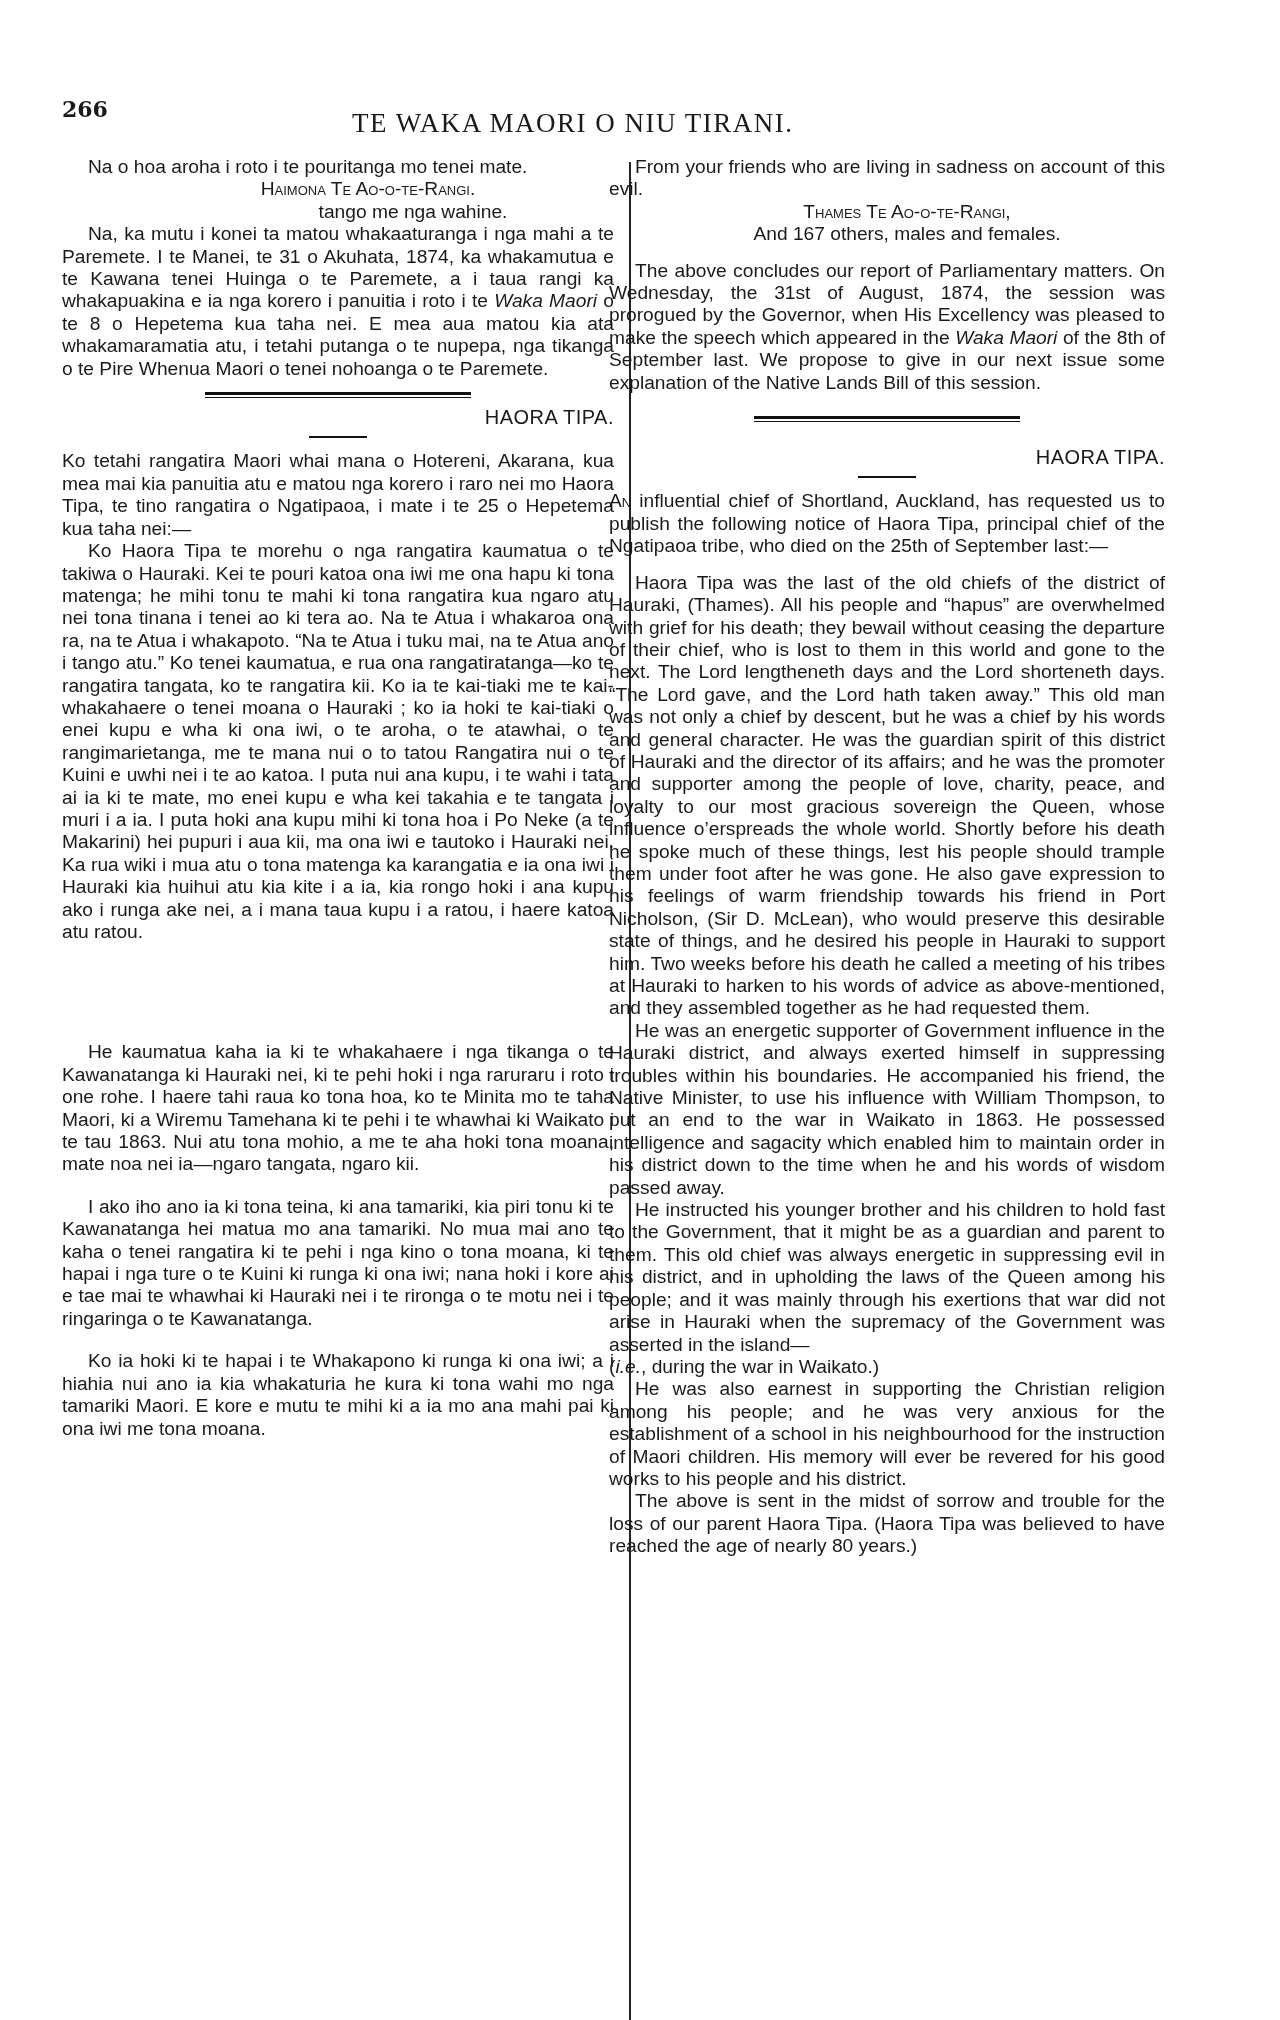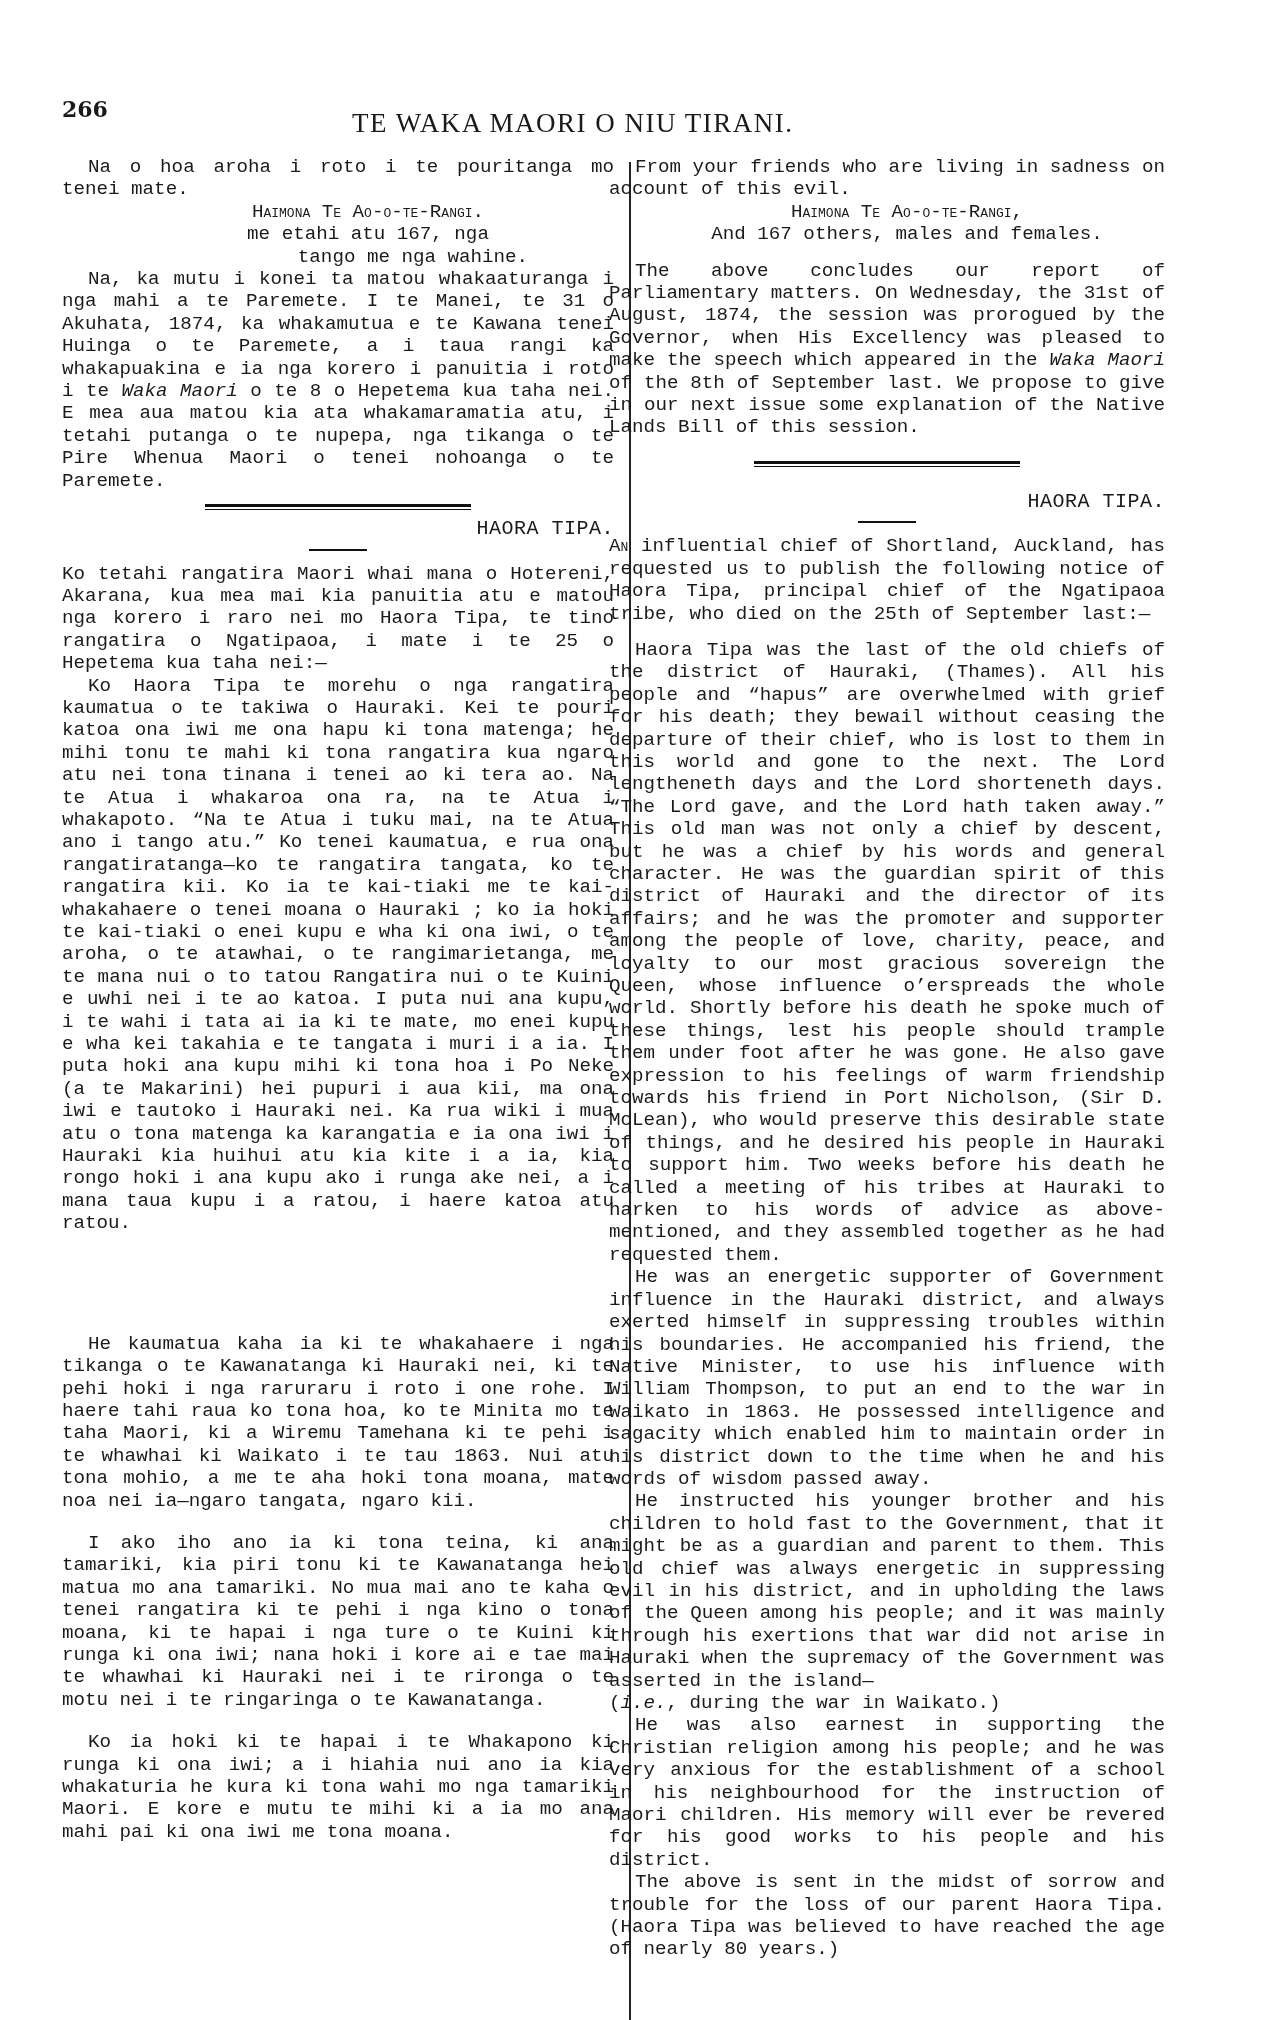--- a/index.html
+++ b/index.html
@@ -6,21 +6,21 @@
     body {
       width: 1280px; height: 2020px; position: relative; overflow: hidden;
       font-family: "DejaVu Serif", "Liberation Serif", serif;
       color: #1a1a1a;
     }
     .header { position: absolute; top: 96px; left: 62px; width: 1160px; height: 40px; }
     .page-num { position: absolute; left: 0; top: 0; font-size: 22px; font-weight: bold; font-family: "DejaVu Serif", serif; }
     .masthead { position: absolute; left: 290px; top: 12px; font-size: 27px; letter-spacing: 1.5px; font-family: "Liberation Serif", serif; }
     .col {
       position: absolute; top: 156px; width: 552px;
-      font-family: Liberation Mono, monospace; font-size: 19.2px; line-height: 22.4px;
+      font-family: Liberation Sans, sans-serif; font-size: 19.2px; line-height: 22.4px;
       text-align: justify; hyphens: none;
     }
     .col-left { left: 62px; }
     .col-right { left: 609px; width: 556px; }
     .col-rule { position: absolute; left: 629px; top: 162px; height: 1935px; width: 1.5px; background: #222; }
     p { margin: 0; text-indent: 26px; }
     .noindent { text-indent: 0; }
     .sig { text-align: center; text-indent: 0; margin: 0; }
     .sig-sc { font-variant: small-caps; }
     .double-rule { margin: 12px auto 8px; width: 266px; border-top: 3px solid #111; border-bottom: 1px solid #111; height: 2px; }
@@ -38,42 +38,41 @@
 <div class="header">
   <span class="page-num">266</span>
   <span class="masthead">TE WAKA MAORI O NIU TIRANI.</span>
 </div>
 
 <div class="col-rule"></div>
 
 <div class="col col-left">
   <p>Na o hoa aroha i roto i te pouritanga mo tenei mate.</p>
   <p class="sig" style="padding-left:60px;text-align:center;"><span class="sig-sc">Haimona Te Ao-o-te-Rangi.</span></p>
-  <p class="sig" style="padding-left:60px;">me etahi atu 167, nga</p>
   <p class="sig" style="padding-left:150px;">tango me nga wahine.</p>
   <p><span>Na, ka mutu i konei ta matou whakaaturanga i nga mahi a te Paremete.  I te Manei, te 31 o Akuhata, 1874, ka whakamutua e te Kawana tenei Huinga o te Paremete, a i taua rangi ka whakapuakina e ia nga korero i panuitia i roto i te </span><em>Waka Maori</em><span> o te 8 o Hepetema kua taha nei.  E mea aua matou kia ata whakamaramatia atu, i tetahi putanga o te nupepa, nga tikanga o te Pire Whenua Maori o tenei nohoanga o te Paremete.</span></p>
 
   <div class="double-rule"></div>
   <p class="section-title">HAORA TIPA.</p>
   <div class="short-rule"></div>
 
   <p class="noindent">Ko tetahi rangatira Maori whai mana o Hotereni, Akarana, kua mea mai kia panuitia atu e matou nga korero i raro nei mo Haora Tipa, te tino rangatira o Ngatipaoa, i mate i te 25 o Hepetema kua taha nei:—</p>
   <p>Ko Haora Tipa te morehu o nga rangatira kaumatua o te takiwa o Hauraki.  Kei te pouri katoa ona iwi me ona hapu ki tona matenga; he mihi tonu te mahi ki tona rangatira kua ngaro atu nei tona tinana i tenei ao ki tera ao.  Na te Atua i whakaroa ona ra, na te Atua i whakapoto.  “Na te Atua i tuku mai, na te Atua ano i tango atu.”  Ko tenei kaumatua, e rua ona rangatiratanga—ko te rangatira tangata, ko te rangatira kii.  Ko ia te kai-tiaki me te kai-whakahaere o tenei moana o Hauraki ; ko ia hoki te kai-tiaki o enei kupu e wha ki ona iwi, o te aroha, o te atawhai, o te rangimarietanga, me te mana nui o to tatou Rangatira nui o te Kuini e uwhi nei i te ao katoa.  I puta nui ana kupu, i te wahi i tata ai ia ki te mate, mo enei kupu e wha kei takahia e te tangata i muri i a ia.  I puta hoki ana kupu mihi ki tona hoa i Po Neke (a te Makarini) hei pupuri i aua kii, ma ona iwi e tautoko i Hauraki nei.  Ka rua wiki i mua atu o tona matenga ka karangatia e ia ona iwi i Hauraki kia huihui atu kia kite i a ia, kia rongo hoki i ana kupu ako i runga ake nei, a i mana taua kupu i a ratou, i haere katoa atu ratou.</p>
   <div class="gap-l"></div>
   <p>He kaumatua kaha ia ki te whakahaere i nga tikanga o te Kawanatanga ki Hauraki nei, ki te pehi hoki i nga raruraru i roto i one rohe.  I haere tahi raua ko tona hoa, ko te Minita mo te taha Maori, ki a Wiremu Tamehana ki te pehi i te whawhai ki Waikato i te tau 1863.  Nui atu tona mohio, a me te aha hoki tona moana, mate noa nei ia—ngaro tangata, ngaro kii.</p>
   <div class="gap-m"></div>
   <p>I ako iho ano ia ki tona teina, ki ana tamariki, kia piri tonu ki te Kawanatanga hei matua mo ana tamariki.  No mua mai ano te kaha o tenei rangatira ki te pehi i nga kino o tona moana, ki te hapai i nga ture o te Kuini ki runga ki ona iwi; nana hoki i kore ai e tae mai te whawhai ki Hauraki nei i te rironga o te motu nei i te ringaringa o te Kawanatanga.</p>
   <div class="gap-m"></div>
   <p>Ko ia hoki ki te hapai i te Whakapono ki runga ki ona iwi; a i hiahia nui ano ia kia whakaturia he kura ki tona wahi mo nga tamariki Maori.  E kore e mutu te mihi ki a ia mo ana mahi pai ki ona iwi me tona moana.</p>
   <div class="gap-m"></div>
 </div>
 
 <div class="col col-right">
   <p>From your friends who are living in sadness on account of this evil.</p>
-  <p class="sig" style="padding-left:40px;"><span class="sig-sc">Haimona Te Ao-o-te-Rangi,</span></p>
+  <p class="sig" style="padding-left:40px;"><span class="sig-sc">Thames Te Ao-o-te-Rangi,</span></p>
   <p class="sig" style="padding-left:40px;">And 167 others, males and females.</p>
   <div class="gap-s"></div>
   <p><span>The above concludes our report of Parliamentary matters.  On Wednesday, the 31st of August, 1874, the session was prorogued by the Governor, when His Excellency was pleased to make the speech which appeared in the </span><em>Waka Maori</em><span> of the 8th of September last.  We propose to give in our next issue some explanation of the Native Lands Bill of this session.</span></p>
 
   <div class="double-rule" style="margin-top:22px;"></div>
   <div class="gap-s"></div>
   <p class="section-title">HAORA TIPA.</p>
   <div class="short-rule"></div>
 
   <p class="noindent"><span class="lead-sc">An</span><span> influential chief of Shortland, Auckland, has requested us to publish the following notice of Haora Tipa, principal chief of the Ngatipaoa tribe, who died on the 25th of September last:—</span></p>

